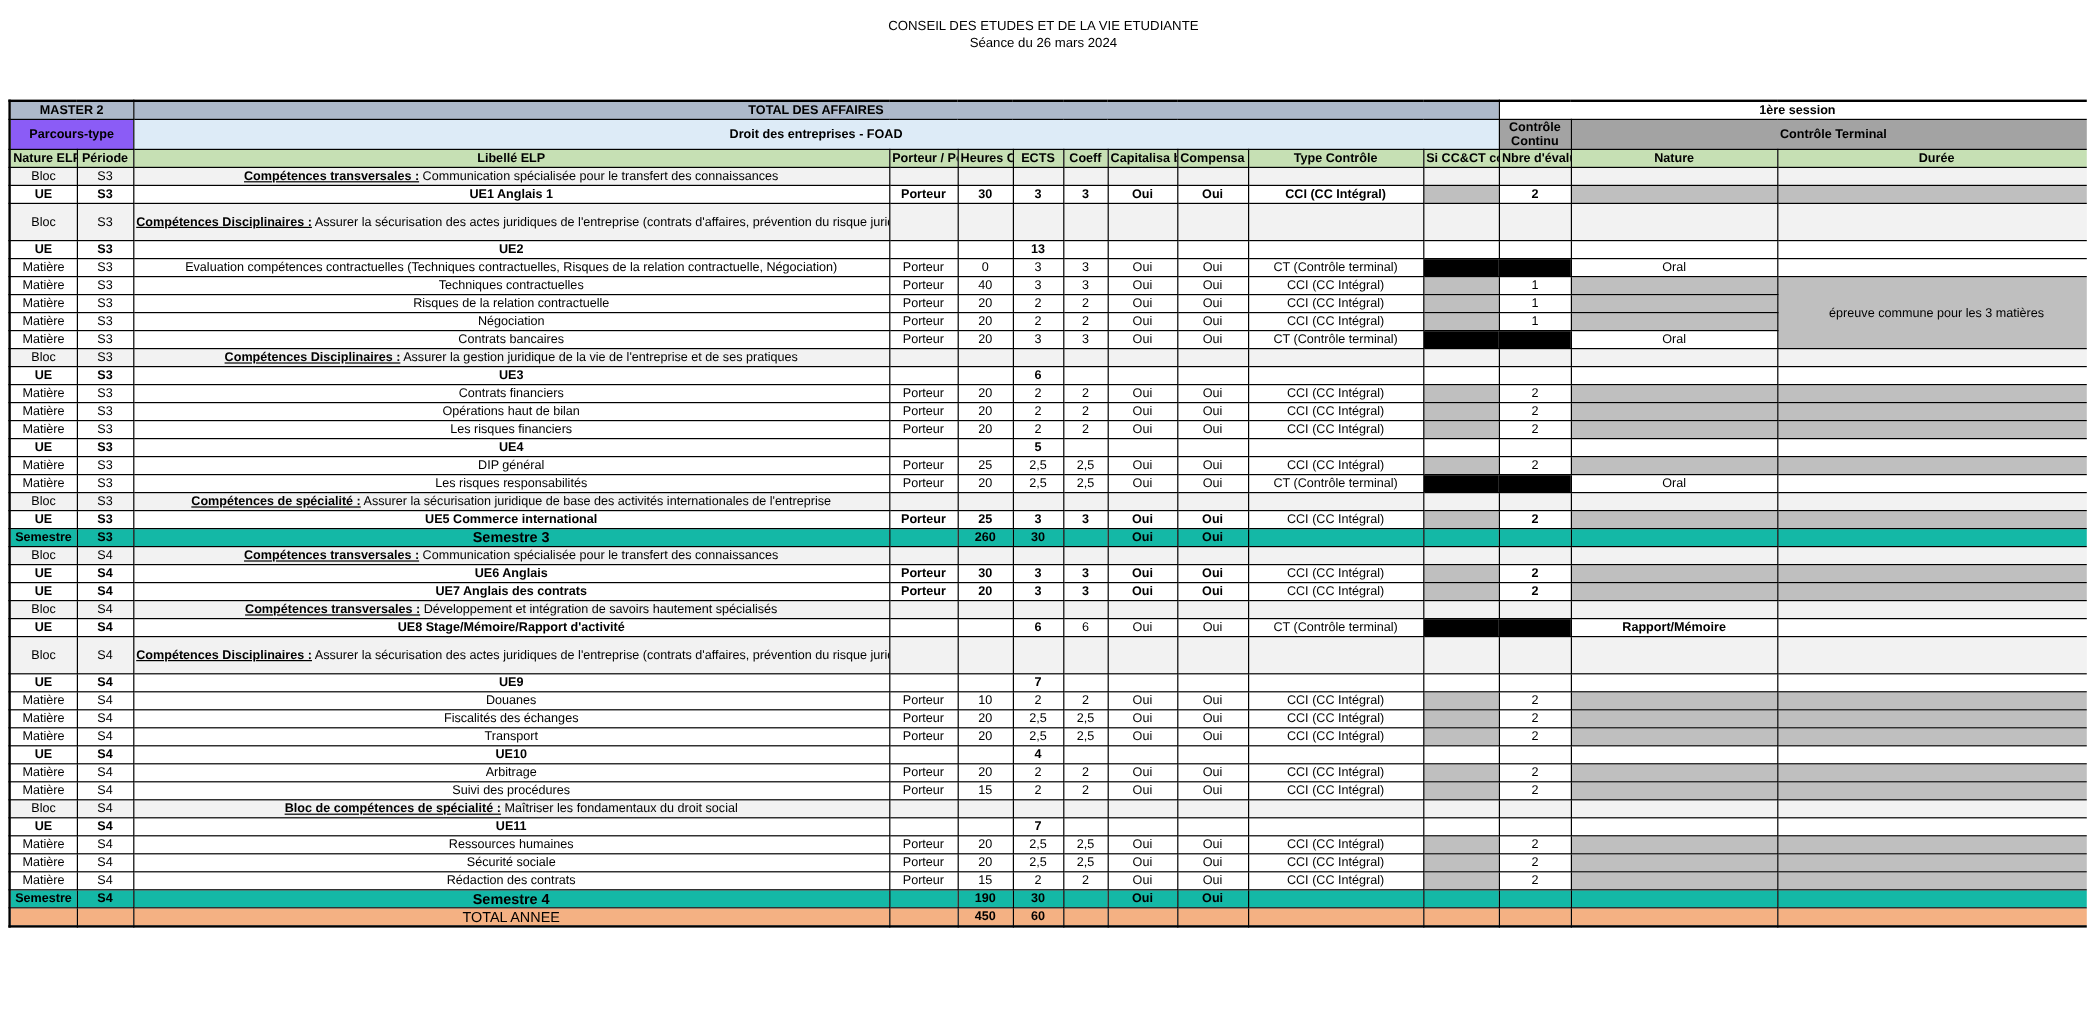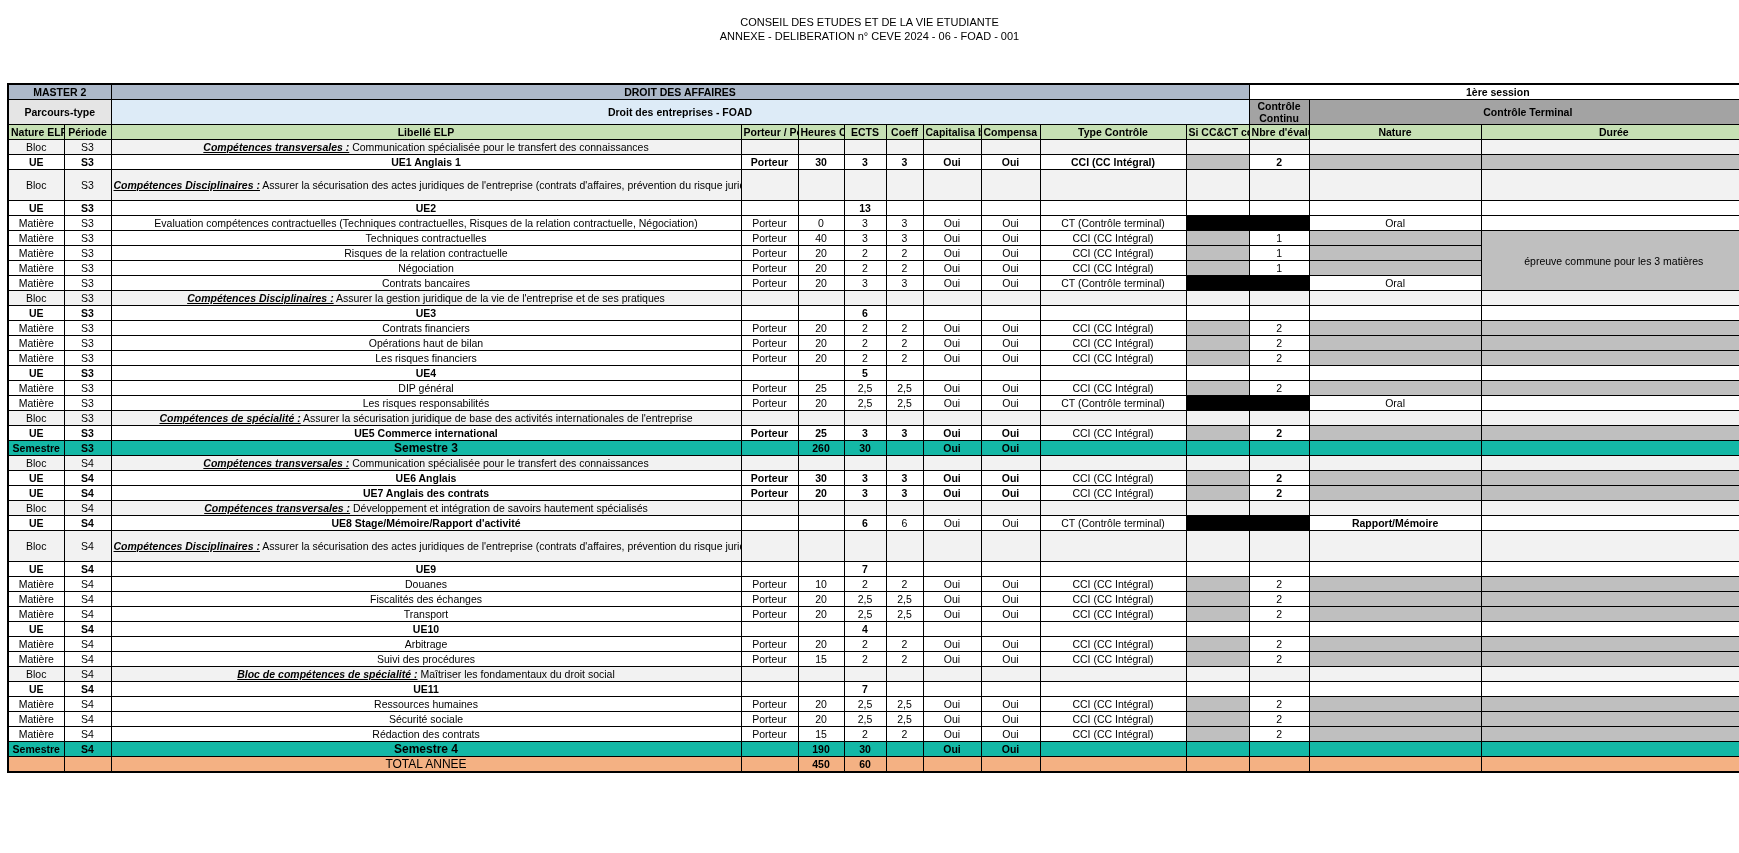--- a/index.html
+++ b/index.html
@@ -2,43 +2,43 @@
 <html><head>
 <meta charset="utf-8">
 <style>
   html, body { margin:0; padding:0; background:#ffffff; }
   body { width:1739px; height:853px; position:relative; font-family:"Liberation Sans", sans-serif; color:#000; overflow:hidden; }
   .hdr { position:absolute; top:15px; left:0; width:1739px; text-align:center; font-size:11px; line-height:14px; }
   table.main { position:absolute; top:83px; left:7px; border-collapse:collapse; table-layout:fixed; width:1719px; border:2px solid #000; }
   table.main td { border:1px solid #000; font-size:10.5px; line-height:12px; padding:0 2px; text-align:center; vertical-align:middle; overflow:hidden; white-space:nowrap; height:14px; }
   td.lib { text-align:left; white-space:normal; }
   .b { font-weight:bold; }
-  .u { text-decoration:underline; font-weight:bold;font-style:italic; }
+  .u { text-decoration:underline; font-weight:bold; }
   .gray { background:#bfbfbf; }
   .black { background:#000; }
   .bloc td { background:#f2f2f2; }
   .sem td { background:#14b8a6; }
   .sem td.semlabel { font-size:12px; font-weight:bold; }
   .tot td { background:#f4b183;margin-left:48px; }
   .tot td.semlabel { font-size:12px; font-weight:normal; }
   .r-master td { background:#adb9ca; font-weight:bold; font-size:12px; height:16px;margin-top:20px; }
   .r-master td.session { background:#ffffff; }
   .r-parcours td { background:#ddebf7; font-weight:bold; font-size:12px; height:34px; }
   .r-parcours td.green { background:#a3a3a3; }
-  .r-parcours td.dark { background:#e5e5e5; }
+  .r-parcours td.dark { background:#8b5cf6; }
   .r-cols td { background:#c6e0b4; font-weight:bold; height:60px; white-space:normal; font-size:10.5px; }
   tr.tall td { height:30px; }
   .durmerge { background:#bfbfbf; white-space:normal !important; }
 </style>
 </head>
 <body>
 
 <div class="hdr">
   <div>CONSEIL DES ETUDES ET DE LA VIE ETUDIANTE</div>
-  <div>ANNEXE - DELIBERATION n° CEVE 2024 - 06 - FOAD - 001</div>
+  <div>Séance du 26 mars 2024</div>
 </div>
 
 <table class="main">
   <colgroup>
     <col style="width:56px">
       <col style="width:47px">
       <col style="width:630px">
       <col style="width:57px">
     <col style="width:46px">
       <col style="width:42px">
@@ -47,21 +47,21 @@
     <col style="width:59px">
       <col style="width:146px">
       <col style="width:63px">
       <col style="width:60px">
     <col style="width:172px">
       <col style="width:266px">
   </colgroup>
   <tbody id="tbody">
     <tr class="r-master">
       <td colspan="2">MASTER 2</td>
-      <td colspan="9">DROIT DES AFFAIRES</td>
+      <td colspan="9">TOTAL DES AFFAIRES</td>
       <td colspan="3" class="session">1ère session</td>
     </tr>
     <tr class="r-parcours">
       <td colspan="2" class="dark">Parcours-type</td>
       <td colspan="9">Droit des entreprises - FOAD</td>
       <td class="green" style="white-space:normal">Contrôle Continu</td>
       <td colspan="2" class="green">Contrôle Terminal</td>
     </tr>
     <tr class="r-cols">
       <td>Nature ELP</td>

